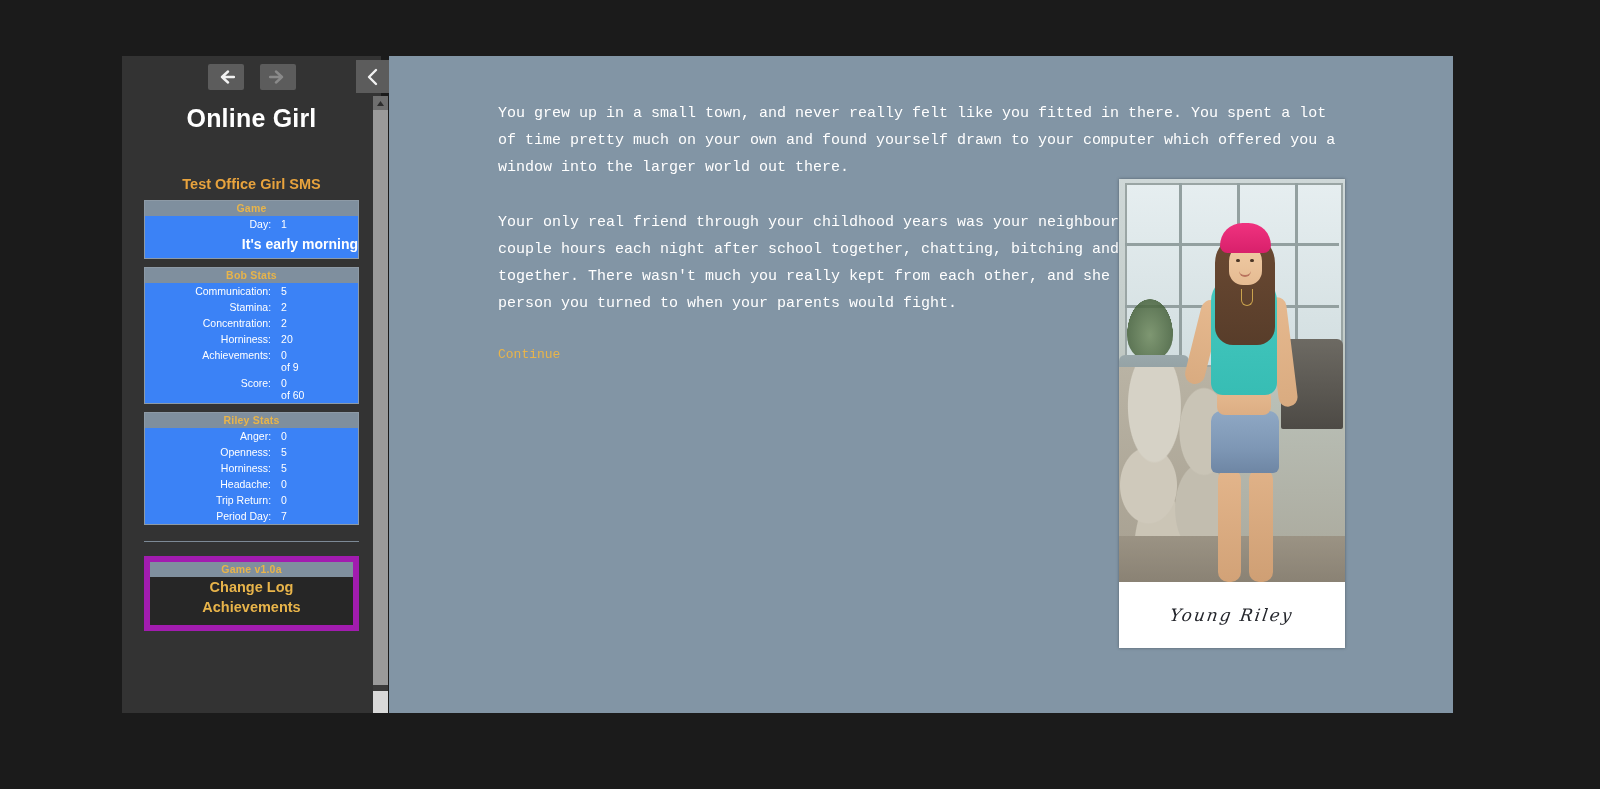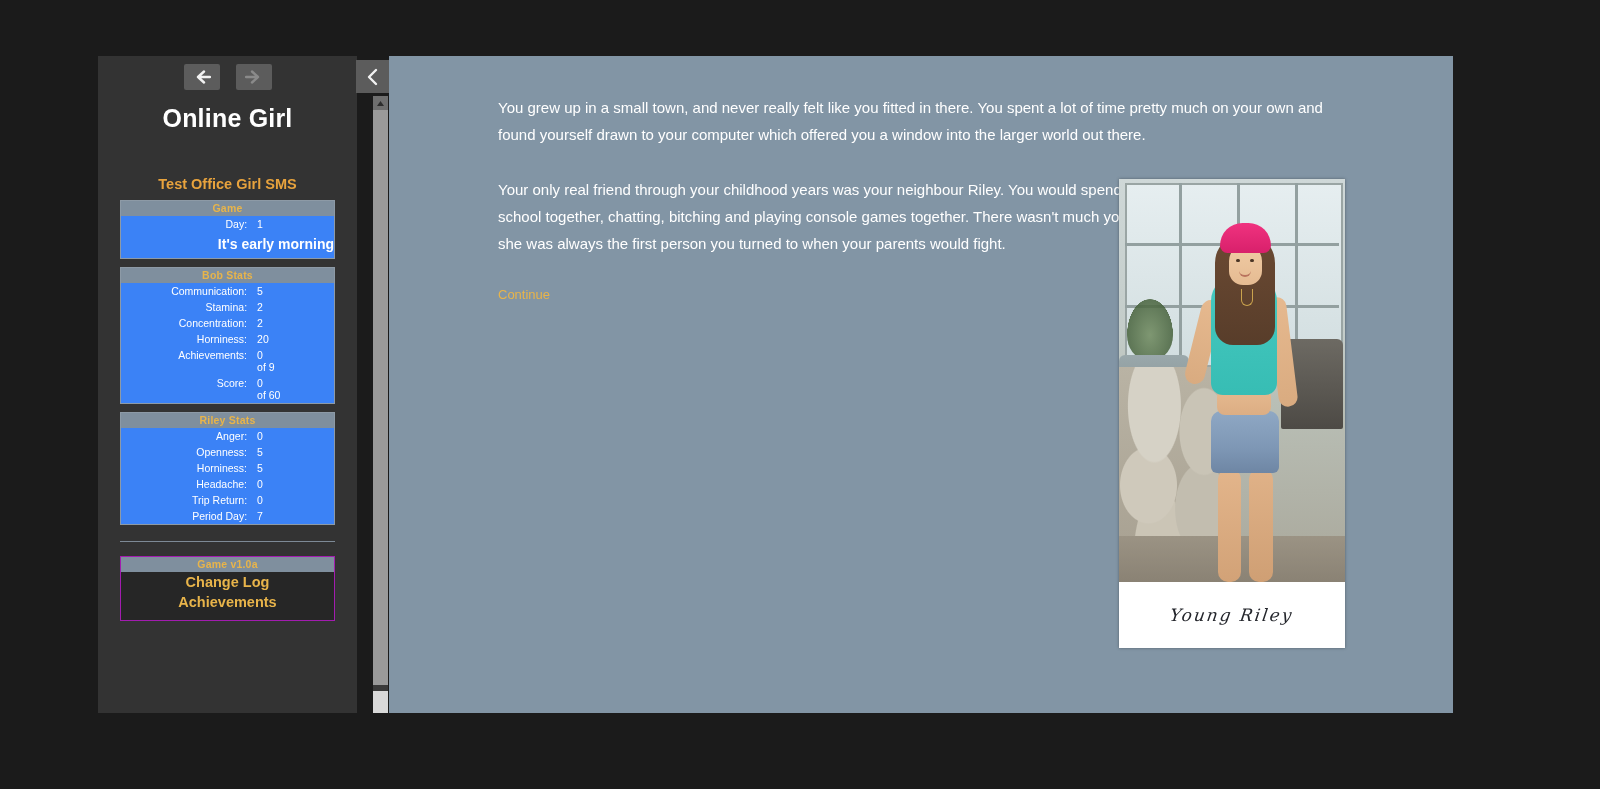--- a/index.html
+++ b/index.html
@@ -15,21 +15,21 @@
   #app {
     position: relative;
     width: 1600px;
     height: 789px;
     background: #1b1b1b;
   }
 
   
   #sidebar {
     position: absolute;
-    left: 98px;
+    left: 122px;
     top: 56px;
     width: 259px;
     height: 657px;
     background: #333333;
     box-sizing: border-box;
   }
 
   .nav-row {
     display: flex;
     justify-content: center;
@@ -123,21 +123,21 @@
     padding: 4px 0 6px 0;
   }
 
   .divider {
     margin: 16px 22px 0 22px;
     border-top: 1px solid #7d8a96;
   }
 
   #menu-panel {
     margin: 14px 22px 0 22px;
-    border: 1px solid #a21caf;
+    border: 6px solid #a21caf;
     background: #262626;
     padding-bottom: 8px;
   }
 
   .menu-link {
     display: block;
     text-align: center;
     color: #e8b44a;
     font-size: 14.5px;
     font-weight: bold;
@@ -207,22 +207,23 @@
     top: 56px;
     width: 1064px;
     height: 657px;
     background: #8295a5;
     box-sizing: border-box;
   }
 
   #story {
     position: absolute;
     left: 109px;
-    top: 38px;
+    top: 44px;
     width: 855px;
+    font-family: Liberation Mono, monospace;
   }
 
   #story p {
     margin: 0 0 28px 0;
     color: #ffffff;
     font-size: 15px;
     line-height: 27px;
   }
 
   #continue-link {

